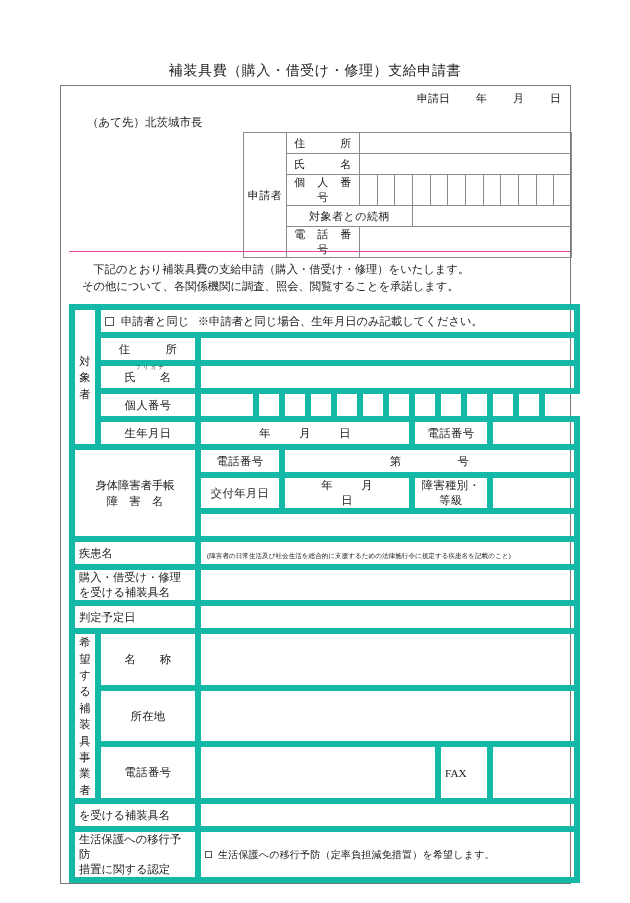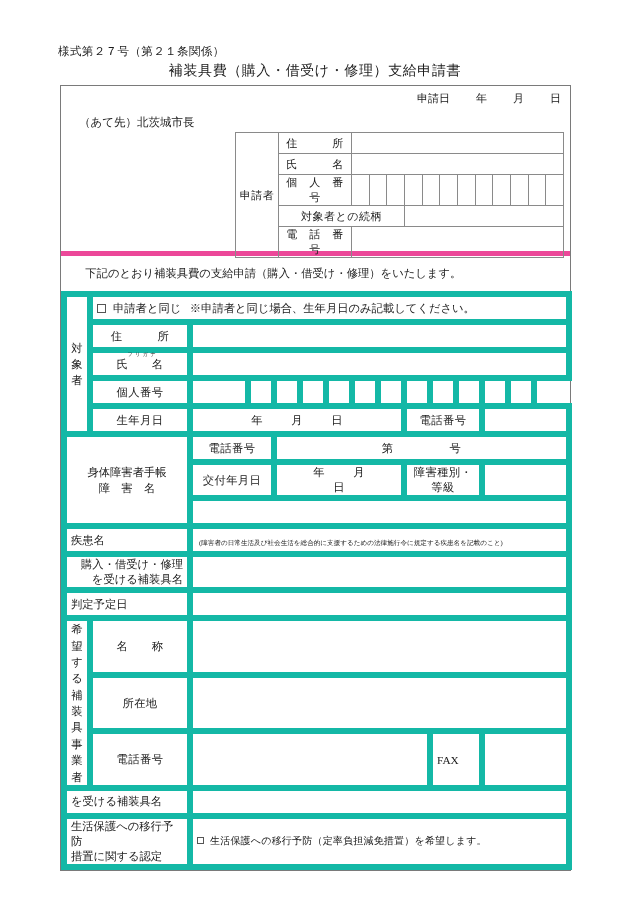--- a/index.html
+++ b/index.html
@@ -45,20 +45,21 @@
 
   
   .frame {
     position: absolute;
     left: 60px;
     top: 85px;
     width: 511px;
     border: 1px solid #7a7a7a;
     box-sizing: border-box;
     background: #fff;
+    padding-left: 8px;
   }
 
   
   .blk-applicant {
     position: relative;
     height: 165px;
   }
   .apply-date {
     position: absolute;
     right: 9px;
@@ -103,21 +104,21 @@
     width: 72px;
     letter-spacing: 0.5px;
   }
   .num-box { width: 18px; }
 
   
   .declaration {
     padding: 9px 12px 9px 13px;
     font-size: 11.3px;
     line-height: 1.52;
-    border-top: 5px solid #ec4899;
+    border-top: 1px solid #ec4899;
   }
   .declaration p { margin: 0; }
   .declaration .ind { text-indent: 1em; }
 
   
   .main-table {
     width: 100%;
     border-collapse: collapse;
     table-layout: fixed;
     border-top: 1px solid #7a7a7a;
@@ -192,31 +193,30 @@
   .note-abs {
     position: absolute;
     left: 6px;
     bottom: 3px;
   }
   .chk-line-small {
     font-size: 10px;
     letter-spacing: 0.2px;
   }
   .tall-40 { height: 40px; }
-  .tall-36 { height: 36px; text-align: right; }
+  .tall-36 { height: 36px; }
   .tall-30 { height: 30px; }
   .tall-26 { height: 26px; }
   .top-al { vertical-align: top; padding-top: 4px; }
 </style>
 </head>
 <body>
 
 <div class="page">
 
-  <div class="form-no">様式第２７号（第２１条関係）</div>
   <div class="doc-title">補装具費（購入・借受け・修理）支給申請書</div>
 
   <div class="frame">
 
     <div class="blk-applicant">
 
       <div class="apply-date">
         <span class="lbl">申請日</span><span class="y">年</span><span class="m">月</span><span>日</span>
       </div>
 
@@ -255,20 +255,21 @@
         <tr>
           <td class="lbl-cell">電　話　番　号</td>
           <td colspan="12"></td>
         </tr>
       </tbody>
         </table>
     </div>
 
     <div class="declaration">
       <p class="ind">下記のとおり補装具費の支給申請（購入・借受け・修理）をいたします。</p>
+      <p>その他について、各関係機関に調査、照会、閲覧することを承諾します。</p>
     </div>
 
     <table class="main-table">
       <colgroup>
         <col style="width:26px">
         <col style="width:100px">
         <col style="width:58px">
         <col style="width:26px">
         <col style="width:26px">
         <col style="width:26px">

